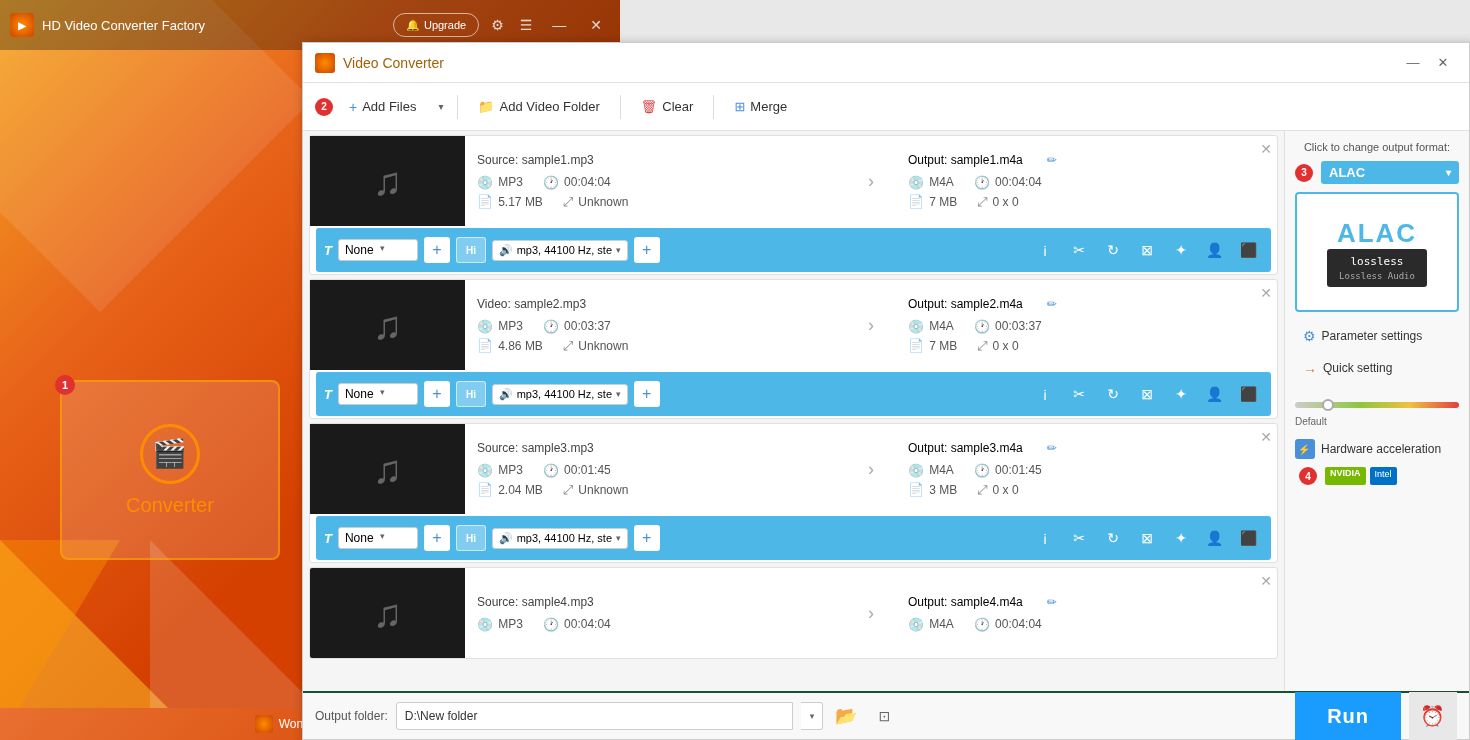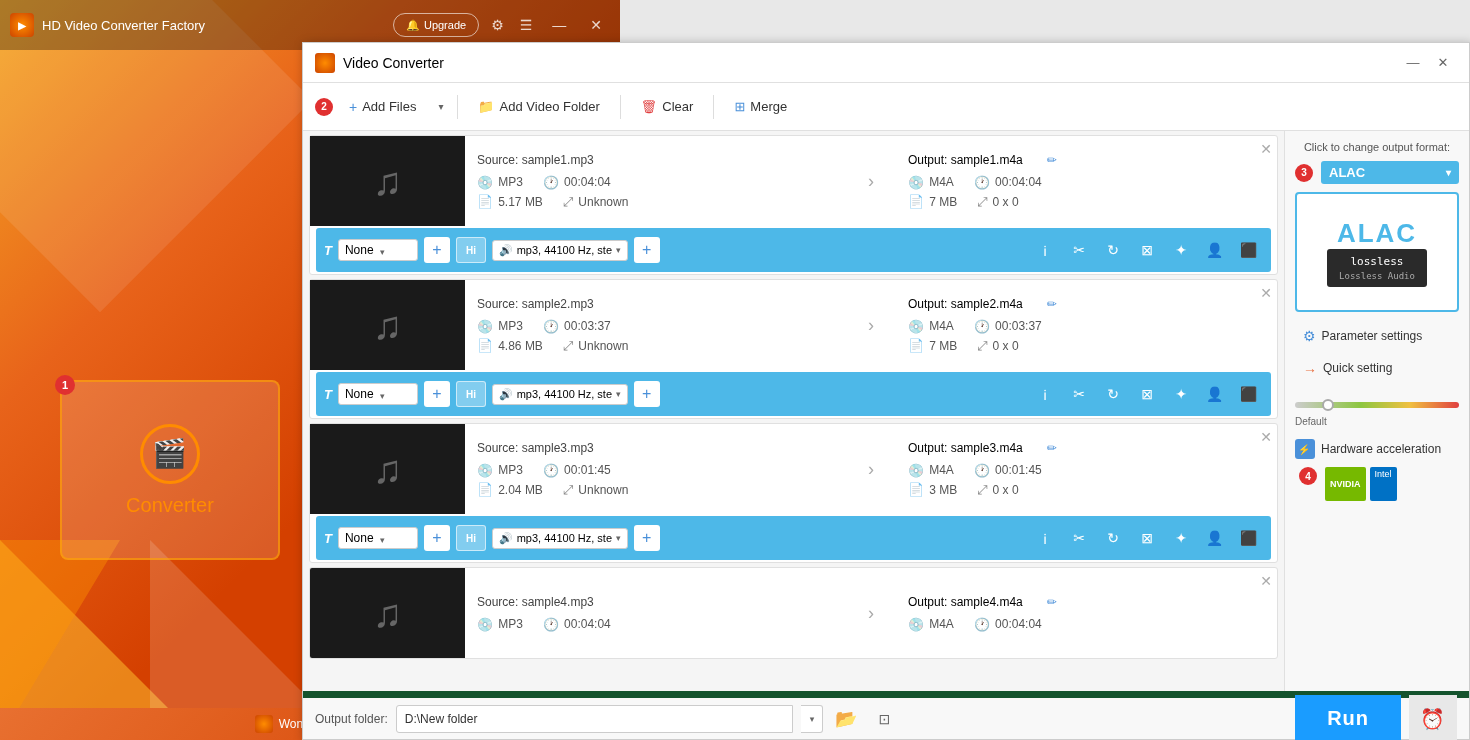--- a/index.html
+++ b/index.html
@@ -159,21 +159,21 @@
       padding: 0 12px;
       border-bottom: 1px solid #e0e0e0;
       flex-shrink: 0;
     }
     .vc-logo {
       width: 20px; height: 20px;
       margin-right: 8px;
     }
     .vc-title {
       font-size: 14px;
-      color: #000000;
+      color: #a16207;
       flex: 1;
     }
     .vc-win-btns {
       display: flex; gap: 2px;
     }
     .vc-wb {
       width: 28px; height: 28px;
       background: transparent;
       border: none;
       cursor: pointer;
@@ -363,21 +363,21 @@
       font-style: italic;
       font-weight: bold;
     }
     .ctrl-dropdown {
       background: white;
       border: 1px solid #ccc;
       border-radius: 3px;
       padding: 3px 6px;
       font-size: 12px;
       display: flex;
-      align-items: flex-end;
+      align-items: flex-start;
       gap: 4px;
       cursor: pointer;
       min-width: 80px;
     }
     .ctrl-dropdown span { flex: 1; }
     .ctrl-dropdown .arr { color: #666; font-size: 9px; }
     .ctrl-add-btn {
       width: 26px; height: 26px;
       background: white;
       border: 1px solid rgba(255,255,255,0.6);
@@ -541,41 +541,41 @@
     }
     .hw-label {
       font-size: 12px;
       color: #333;
     }
     .nvidia-badge {
       background: #76b900;
       color: white;
       font-size: 9px;
       font-weight: bold;
-      padding: 12px 5px;
+      padding: 1px 5px;
       border-radius: 2px;
     }
     .intel-badge {
       background: #0071c5;
       color: white;
       font-size: 9px;
       padding: 2px 5px;
       border-radius: 2px;
     }
     .badge-row {
       display: flex;
       gap: 4px;
       margin-top: 4px;
       padding-left: 4px;
     }
 
     
     .vc-bottom {
       background: #f8f8f8;
-      border-top: 7px solid #14532d;
+      border-top: 2px solid #14532d;
       height: 48px;
       display: flex;
       align-items: center;
       padding: 0 12px;
       gap: 8px;
       flex-shrink: 0;
     }
     .output-label {
       font-size: 12px;
       color: #555;
@@ -828,21 +828,21 @@
           <button class="ctrl-icon-btn">⬛</button>
         </div>
       </div>
 
       <div class="file-item">
         <div class="file-item-content">
           <div class="file-thumbnail">
             <span class="music-note">♫</span>
           </div>
           <div class="file-info">
-            <div class="file-source">Source: sample2.mp3</div>
+            <div class="file-source">Video: sample2.mp3</div>
             <div class="file-meta">
               <div class="meta-item">
                 <span class="meta-icon">💿</span>
                 <span>MP3</span>
               </div>
               <div class="meta-item">
                 <span class="meta-icon">🕐</span>
                 <span>00:03:37</span>
               </div>
             </div>

